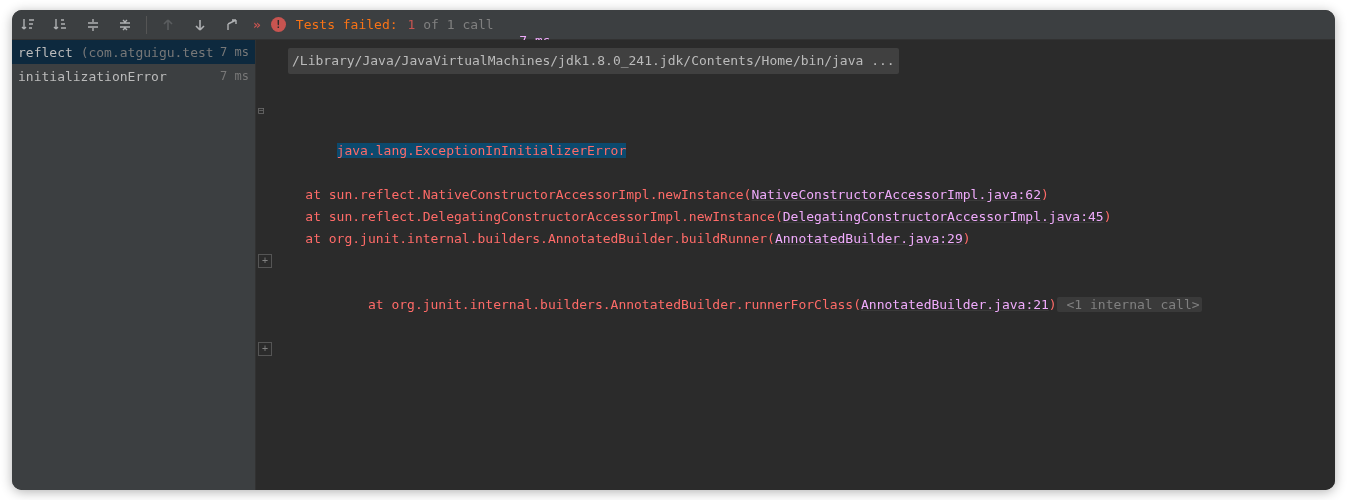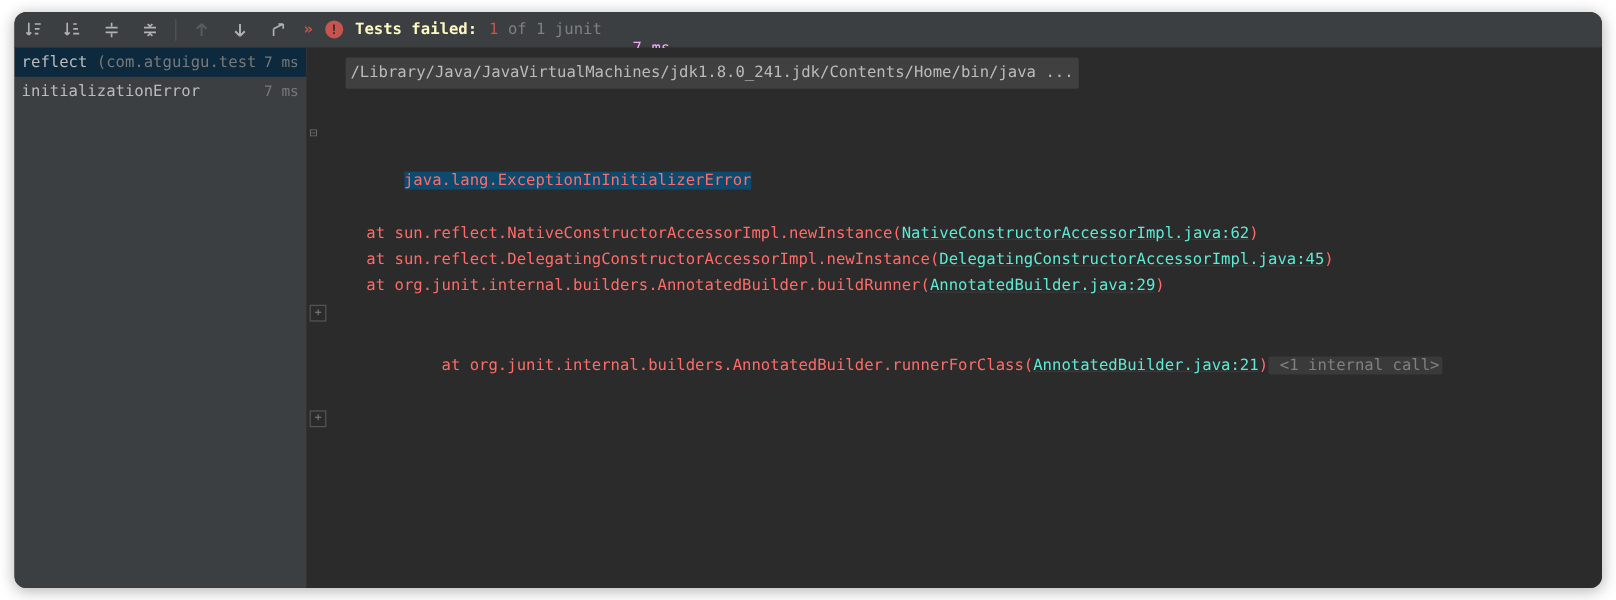--- a/index.html
+++ b/index.html
@@ -45,21 +45,21 @@
     .toolbar .divider {
       width: 1px; height: 18px; background: #555;
     }
     .toolbar .chev { color: #c75450; font-weight: bold; }
     .status-circle {
       width: 15px; height: 15px; border-radius: 50%;
       background: #c75450; color: #2b2b2b;
       display: inline-flex; align-items: center; justify-content: center;
       font-size: 11px; font-weight: bold;
     }
-    .status-text { color: #fef9c3; font-size: 13px; font-weight: bold; }
+    .status-text { color: #f97316; font-size: 13px; }
     .status-count { color: #c75450; }
     .status-of { color: #808080; }
     .status-time { color: #f0abfc; margin-top: 32px; }
     .main-area {
       display: flex;
       flex: 1;
       overflow: hidden;
     }
     .test-tree {
       width: 244px;
@@ -104,21 +104,21 @@
       margin-left: 14px;
       padding: 2px 4px;
       border-radius: 2px;
     }
     .err { color: #ff6b68; }
     .err-sel {
       background: #0c4a6e;
       color: #ff6b68;
     }
     .link {
-      color: #5eead4;
+      color: #f0abfc;
       text-decoration: underline;
       text-decoration-color: #3a3a3a;
       cursor: pointer;
     }
     .gray-bg {
       background: #3a3a3a;
       color: #808080;
       border-radius: 2px;
       padding: 0 2px;
     }
@@ -181,21 +181,21 @@
         </svg>
     </div>
     <div class="icon-btn">
       <svg width="14" height="14" viewBox="0 0 14 14">
           <path d="M3 12V6M3 6l8-4M11 2v4M11 2H7" stroke="#afb1b3" stroke-width="1.4" fill="none"></path>
         </svg>
     </div>
     <span class="chev">»</span>
     <span class="status-circle">!</span>
     <span class="status-text">Tests failed:</span>
-    <span><span class="status-count">1</span> <span class="status-of">of</span> <span class="status-of">1</span> <span class="status-of">junit</span></span>
+    <span><span class="status-count">1</span> <span class="status-of">of</span> <span class="status-of">1</span> <span class="status-of">call</span></span>
     <span class="status-time"><span>–</span> <span>7 ms</span></span>
   </div>
 
   <div class="main-area">
     <div class="test-tree">
       <div class="tree-row selected">
         <span class="name"><span>reflect</span> <span class="pkg">(com.atguigu.test)</span></span>
         <span class="time">7 ms</span>
       </div>
       <div class="tree-row">

